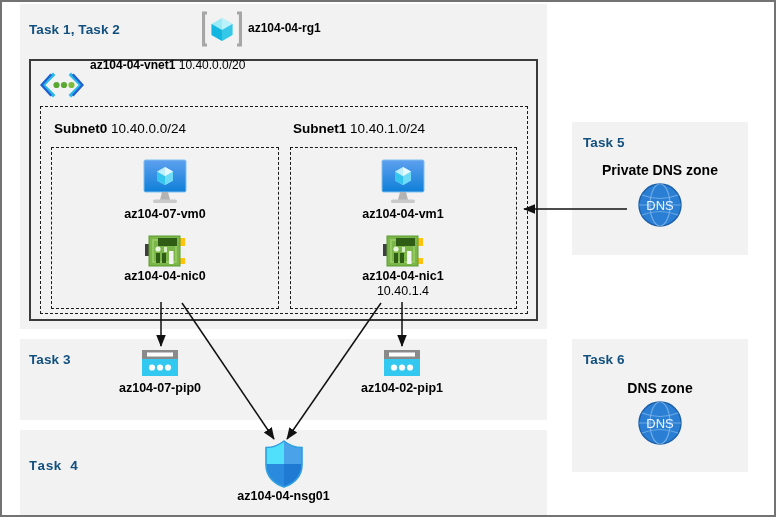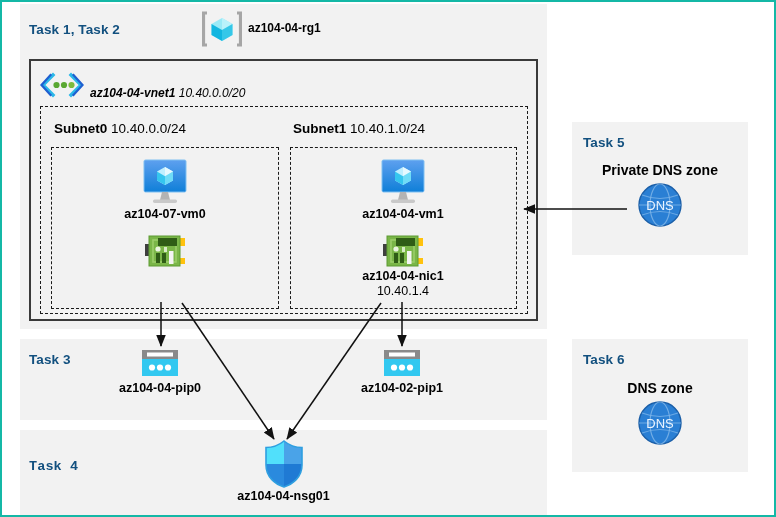--- a/index.html
+++ b/index.html
@@ -1,18 +1,18 @@
 <!DOCTYPE html>
 <html><head>
 <meta charset="utf-8">
 <style>
   html,body{margin:0;padding:0;background:#fff;}
   body{font-family:"Liberation Sans",sans-serif;}
   #canvas{position:relative;width:776px;height:517px;background:#ffffff;
-          border:2px solid #14b8a6;box-sizing:border-box;overflow:hidden;}
+          border:2px solid #737373;box-sizing:border-box;overflow:hidden;}
   .panel{position:absolute;background:#f2f2f2;box-sizing:border-box;}
   .task-label{position:absolute;color:#12507f;font-weight:bold;font-size:13.5px;letter-spacing:.1px;}
   .hdr-name{position:absolute;font-size:12px;color:#000;white-space:nowrap;}
   .hdr-name b{font-weight:bold;}
   .hdr-name span.cidr{font-weight:normal;}
   .vnetbox{position:absolute;border:2px solid #3a3a3a;background:#f2f2f2;box-sizing:border-box;}
   .dashbox{position:absolute;border:1.6px dashed #1a1a1a;box-sizing:border-box;}
   .innerdash{position:absolute;border:1.6px dashed #1a1a1a;box-sizing:border-box;}
   .subnet-title{position:absolute;font-size:13.5px;color:#000;white-space:nowrap;}
   .subnet-title b{font-weight:bold;}
@@ -52,21 +52,21 @@
     <svg class="ic" width="44" height="26" viewBox="0 0 44 26">
       <path d="M13 3 L3 13 L13 23" fill="none" stroke="#2bb8e8" stroke-width="3.4" stroke-linecap="square"></path>
       <path d="M10.5 3 L1.5 13 L10.5 23" fill="none" stroke="#1f5fd0" stroke-width="2.2" stroke-linecap="square"></path>
       <path d="M31 3 L41 13 L31 23" fill="none" stroke="#2bb8e8" stroke-width="3.4" stroke-linecap="square"></path>
       <path d="M33.5 3 L42.5 13 L33.5 23" fill="none" stroke="#1f5fd0" stroke-width="2.2" stroke-linecap="square"></path>
       <circle cx="16.5" cy="13" r="3.1" fill="#5aa832"></circle>
       <circle cx="24" cy="13" r="3.1" fill="#5aa832"></circle>
       <circle cx="31.5" cy="13" r="3.1" fill="#7cbb3c"></circle>
     </svg>
   </div>
-  <div class="hdr-name" style="left:88px;top:84px;font-style:italic;">
+  <div class="hdr-name" style="left:88px;top:56px;">
     <b>az104-04-vnet1</b><span class="cidr"> </span><span class="cidr">10.40.0.0/20</span>
   </div>
 
   <div class="dashbox" style="left:38px;top:104px;width:488px;height:208px;"></div>
 
   <div class="subnet-title" style="left:52px;top:119px;">
     <b>Subnet0</b><span> </span><span>10.40.0.0/24</span>
   </div>
   <div class="innerdash" style="left:49px;top:145px;width:228px;height:162px;"></div>
 
@@ -98,20 +98,21 @@
       <rect x="35" y="25" width="6" height="6" fill="#ffc20e"></rect>
       <rect x="5" y="3" width="31" height="30" fill="#7ab648" stroke="#5d9a32" stroke-width="1"></rect>
       <rect x="9" y="7" width="23" height="22" fill="none" stroke="#9ccf6a" stroke-width="1.6"></rect>
       <rect x="14" y="5" width="19" height="8" fill="#2f5d16"></rect>
       <rect x="12" y="20" width="4" height="10" fill="#2f5d16"></rect>
       <rect x="18" y="20" width="4" height="10" fill="#2f5d16"></rect>
       <rect x="25" y="18" width="4.5" height="13" fill="#f4f4f4"></rect>
       <circle cx="14" cy="16" r="2.6" fill="#eaf5e0"></circle>
       <rect x="20" y="14" width="3" height="5" fill="#d8ecc6"></rect>
     </svg>
+    <div class="nlabel">az104-04-nic0</div>
   </div>
 
   <div class="subnet-title" style="left:291px;top:119px;">
     <b>Subnet1</b><span> </span><span>10.40.1.0/24</span>
   </div>
   <div class="innerdash" style="left:288px;top:145px;width:227px;height:162px;"></div>
 
   <div class="node" style="left:341px;top:155px;width:120px;">
     <svg class="ic" width="56" height="50" viewBox="0 0 56 50">
       <defs>
@@ -156,21 +157,21 @@
 
   <div class="node" style="left:98px;top:345px;width:120px;">
     <svg class="ic" width="40" height="34" viewBox="0 0 40 34">
       <rect x="2" y="3" width="36" height="9" fill="#8a8a8a"></rect>
       <rect x="7" y="5.5" width="26" height="4" fill="#ffffff"></rect>
       <rect x="2" y="12" width="36" height="17" fill="#32c8f0"></rect>
       <circle cx="12" cy="20.5" r="3.1" fill="#ffffff"></circle>
       <circle cx="20" cy="20.5" r="3.1" fill="#ffffff"></circle>
       <circle cx="28" cy="20.5" r="3.1" fill="#ffffff"></circle>
     </svg>
-    <div class="nlabel">az104-04-pip0</div>
+    <div class="nlabel">az104-07-pip0</div>
   </div>
 
   <div class="node" style="left:340px;top:345px;width:120px;">
     <svg class="ic" width="40" height="34" viewBox="0 0 40 34">
       <rect x="2" y="3" width="36" height="9" fill="#8a8a8a"></rect>
       <rect x="7" y="5.5" width="26" height="4" fill="#ffffff"></rect>
       <rect x="2" y="12" width="36" height="17" fill="#32c8f0"></rect>
       <circle cx="12" cy="20.5" r="3.1" fill="#ffffff"></circle>
       <circle cx="20" cy="20.5" r="3.1" fill="#ffffff"></circle>
       <circle cx="28" cy="20.5" r="3.1" fill="#ffffff"></circle>

